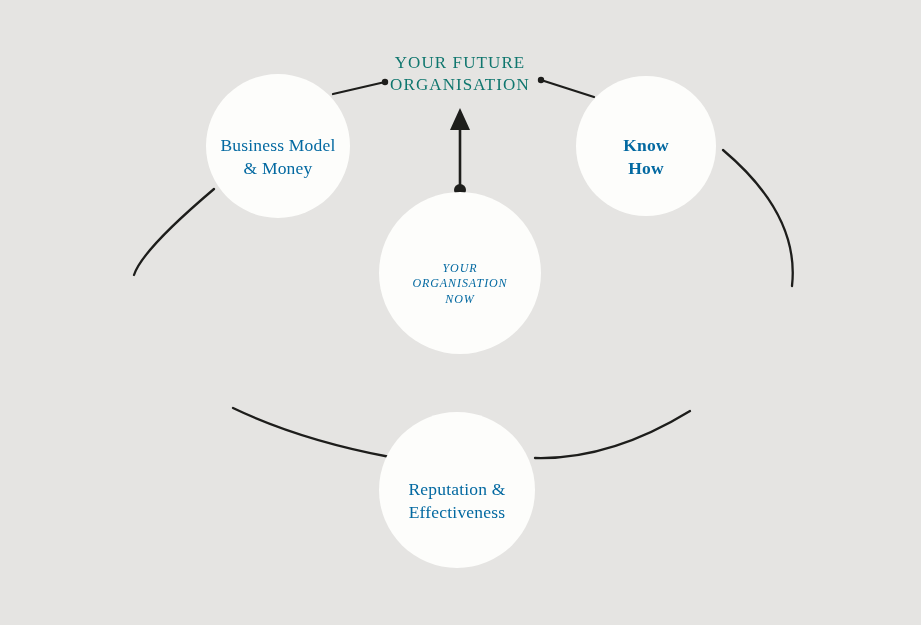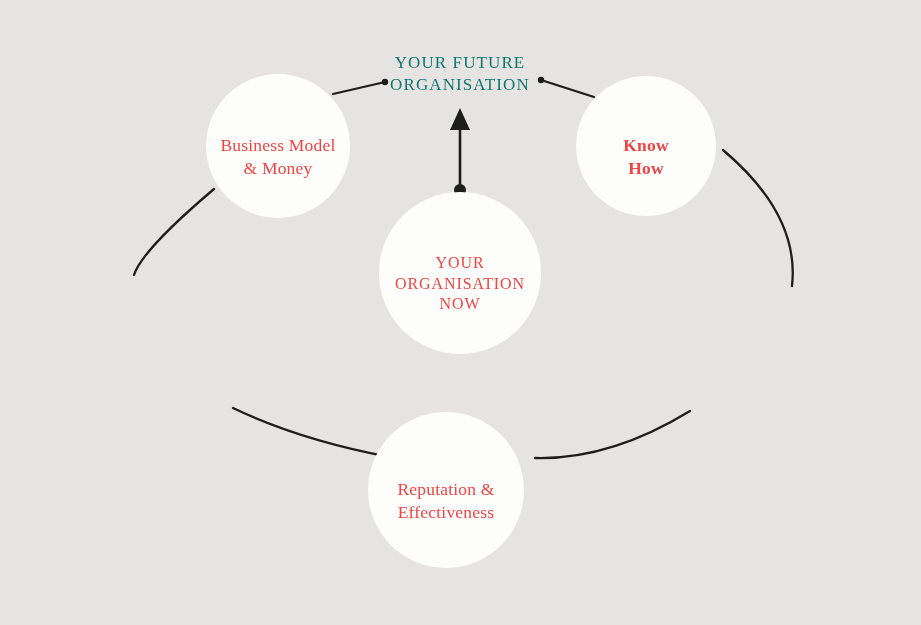--- a/index.html
+++ b/index.html
@@ -32,32 +32,33 @@
     position: absolute;
     border-radius: 50%;
     background: #fdfdfb;
     display: flex;
     align-items: center;
     justify-content: center;
     text-align: center;
     box-sizing: border-box;
   }
   .node-label {
-    color: #ef4444;
+    color: #0369a1;
     line-height: 1.30;
     letter-spacing: 0.2px;
     white-space: pre-line;
     margin-top: 22px;
   }
   .node-outer .node-label {
     font-size: 17.5px;
   }
   .node-center .node-label {
-    font-size: 16px;
+    font-size: 12px;
     letter-spacing: 0.9px;
+    font-style: italic;
   }
   #heading {
     position: absolute;
     left: 330px;
     top: 52px;
     width: 260px;
     text-align: center;
     color: #0f766e;
     font-size: 17px;
     line-height: 1.32;
@@ -100,19 +101,19 @@
     <span class="node-label">Business Model
 &amp; Money</span>
   </div>
 
   <div class="node node-outer" style="left:576px; top:76px; width:140px; height:140px;font-weight:bold;">
     <span class="node-label">Know
 How</span>
   </div>
 
 
-  <div class="node node-outer" style="left:368px; top:412px; width:156px; height:156px;justify-content:center;">
+  <div class="node node-outer" style="left:379px; top:412px; width:156px; height:156px;justify-content:center;">
     <span class="node-label">Reputation &amp;
 Effectiveness</span>
   </div>
 
 
 </div>
 
 </body></html>

